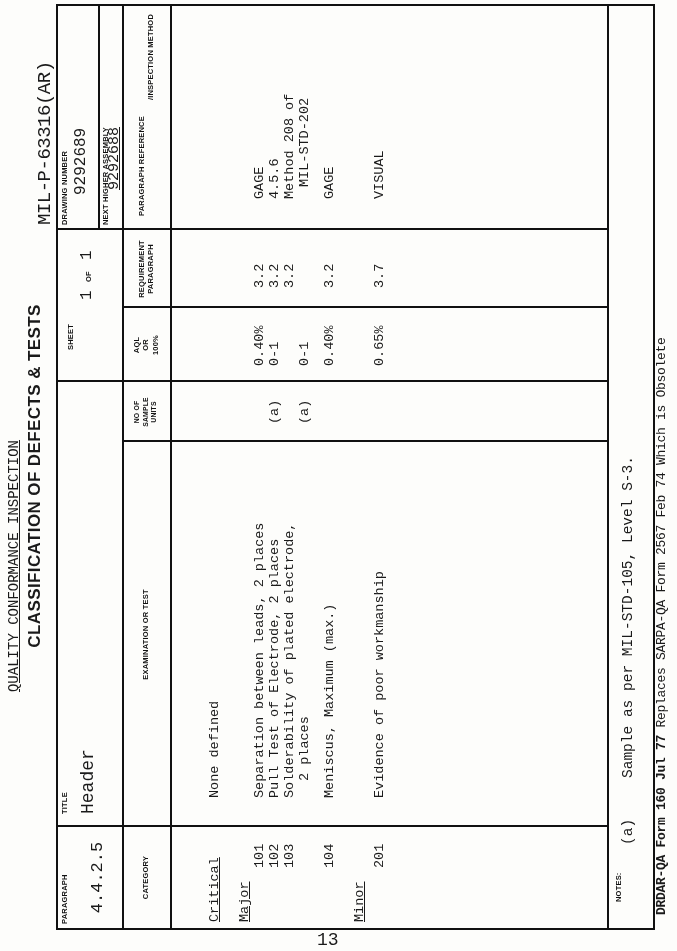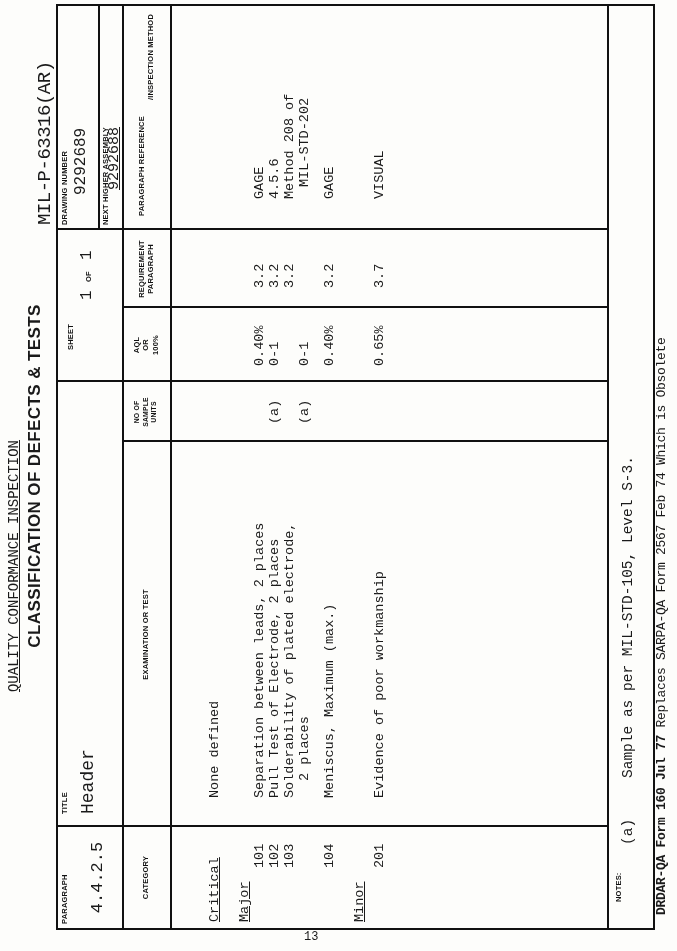--- a/index.html
+++ b/index.html
@@ -18,21 +18,21 @@
   .lbl{position:absolute;font-size:7.5px;font-weight:bold;letter-spacing:.2px;white-space:nowrap;color:#111;}
   .val{position:absolute;font-family:"Liberation Mono","DejaVu Sans Mono",monospace;white-space:nowrap;}
   .colhead{position:absolute;top:64px;height:48px;display:flex;flex-direction:column;align-items:center;justify-content:center;font-size:7.5px;font-weight:bold;line-height:1.25;letter-spacing:.2px;text-align:center;color:#111;}
   .bodyline{position:absolute;left:0;width:100%;height:16px;font-family:"Liberation Mono","DejaVu Sans Mono",monospace;font-size:13.5px;white-space:nowrap;}
   .bodyline span{position:absolute;}
   .c-cat{left:6px;} .c-num{left:60px;} .c-exam{left:130px;} .c-exam2{left:147px;}
   .c-sample{left:504px;} .c-aql{left:562px;} .c-req{left:640px;} .c-ref{left:729px;} .c-ref2{left:741px;}
   .u{text-decoration:underline;}
   .notes-text{position:absolute;font-family:"Liberation Mono","DejaVu Sans Mono",monospace;font-size:14.5px;white-space:nowrap;}
   .footer{left:36px;top:654px;font-size:13px;white-space:nowrap;letter-spacing:-.3px;}
-  .pagenum{left:304px;top:930px;font-size:12px;}
+  .pagenum{left:317px;top:930px;font-size:18px;}
 </style>
 </head>
 <body>
 
 <div class="page">
   <div class="landscape">
 
     <div class="abs mono title1">QUALITY CONFORMANCE INSPECTION</div>
     <div class="abs title2">CLASSIFICATION OF DEFECTS &amp; TESTS</div>
     <div class="abs mono milref">MIL-P-63316(AR)</div>

